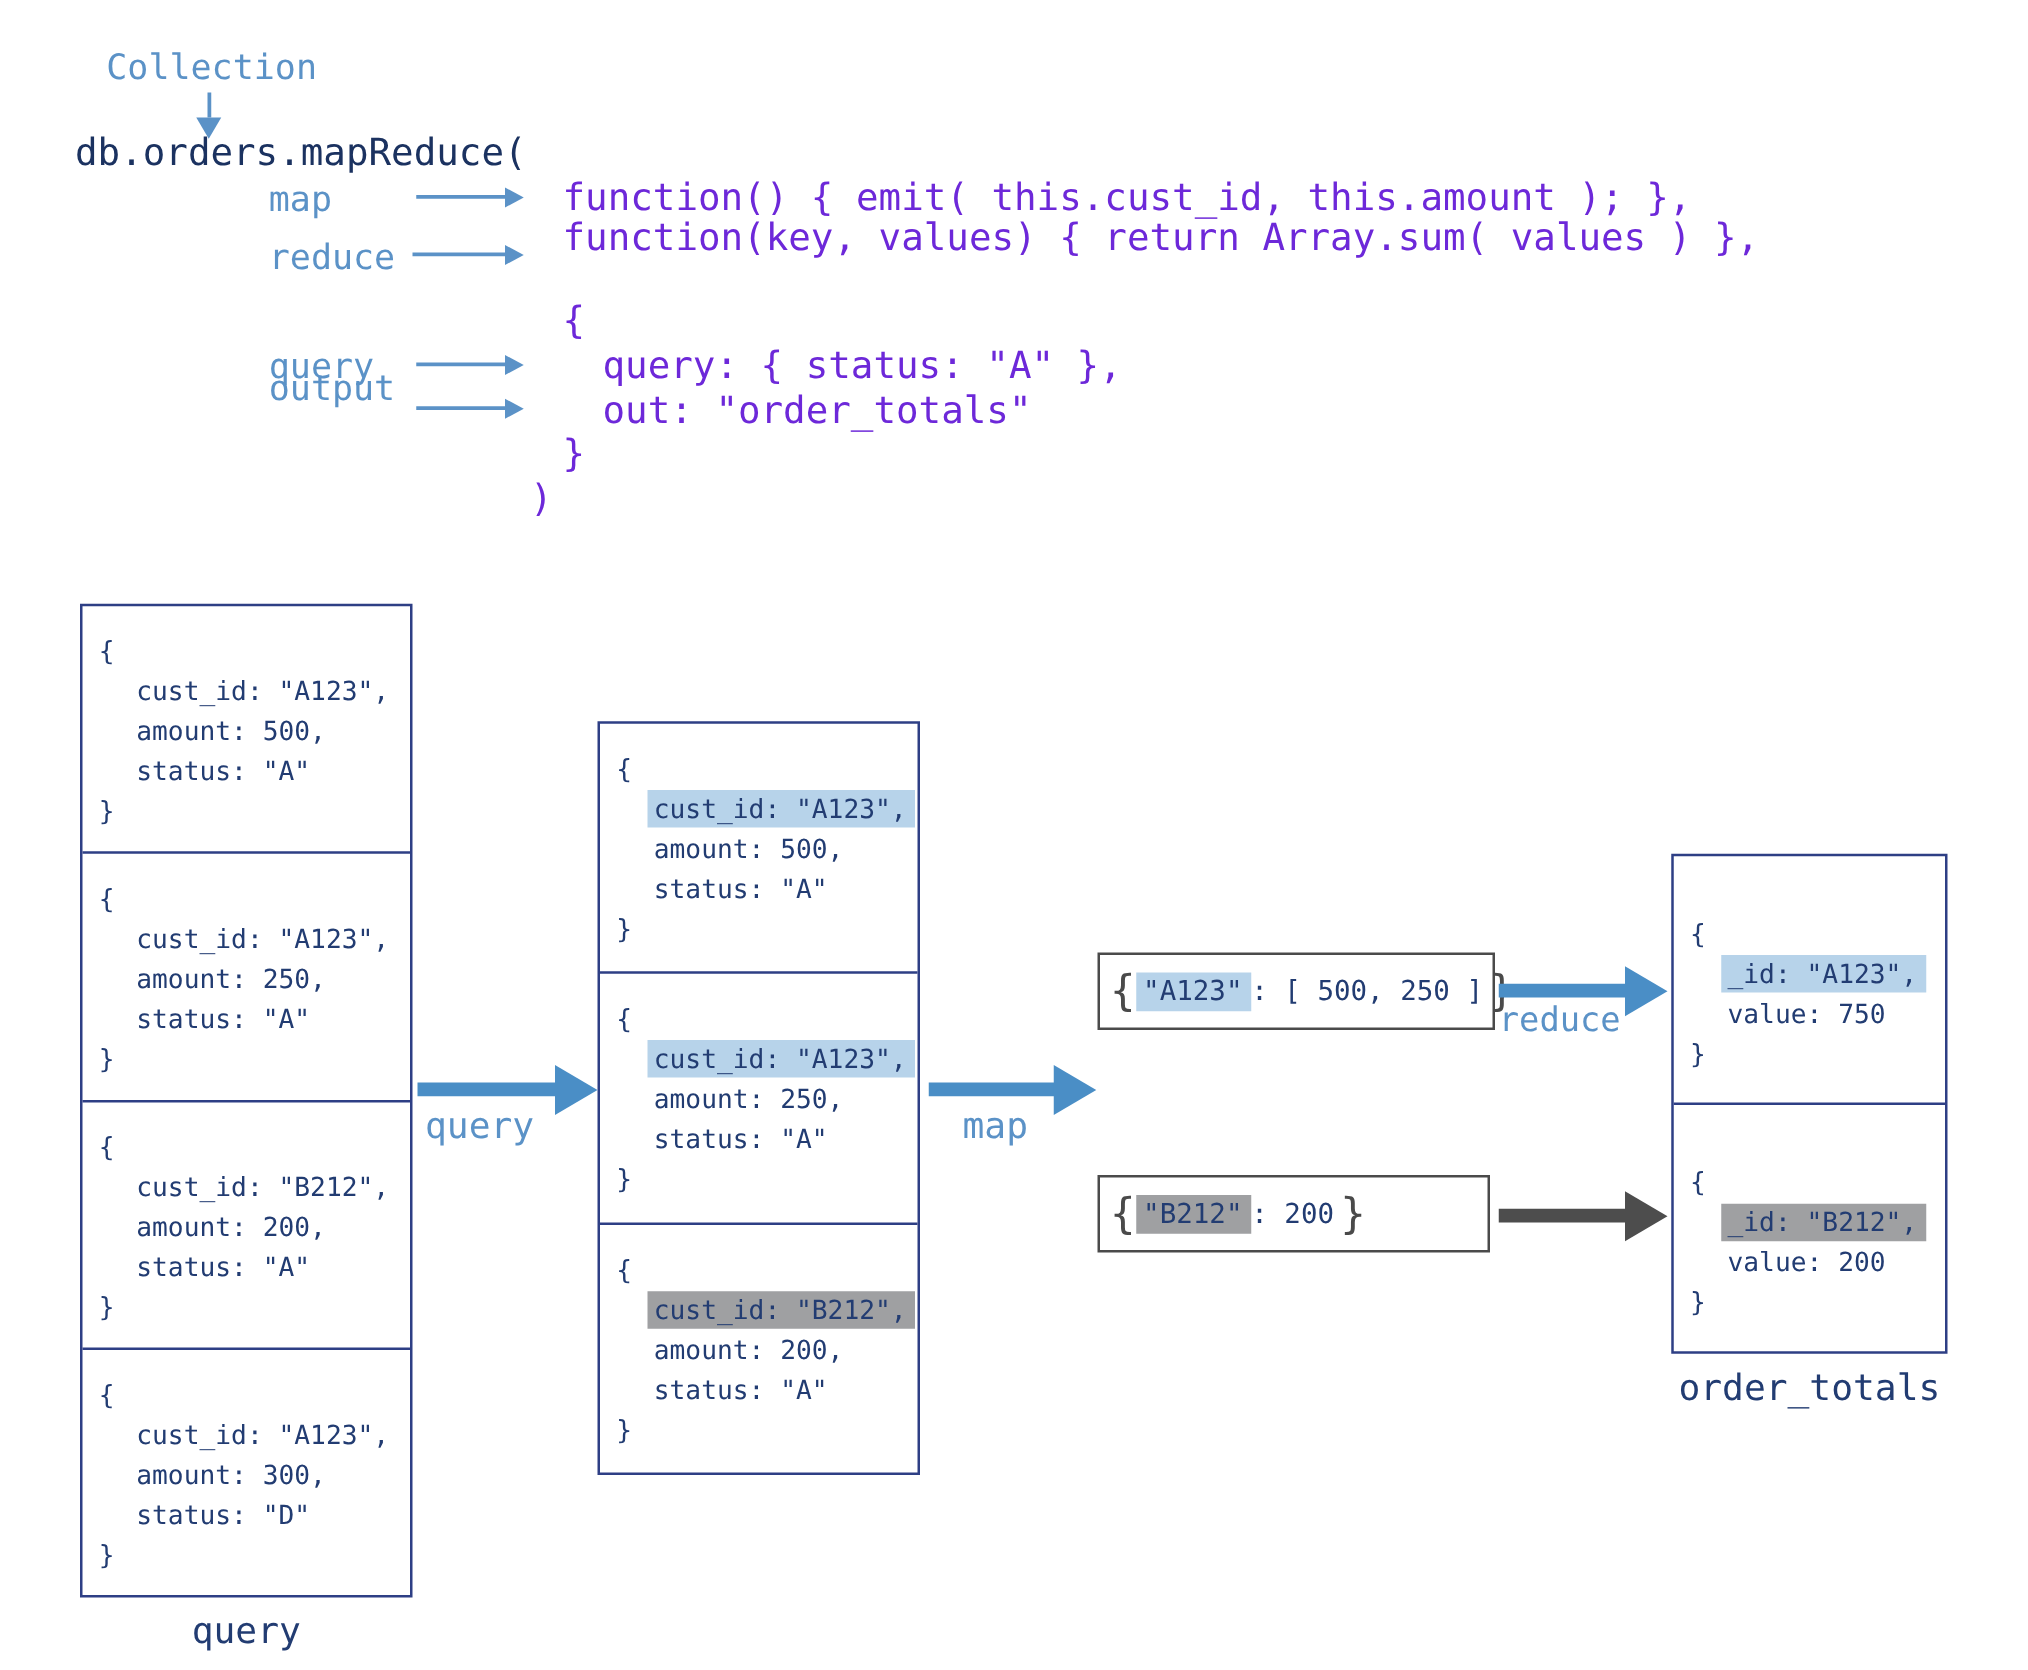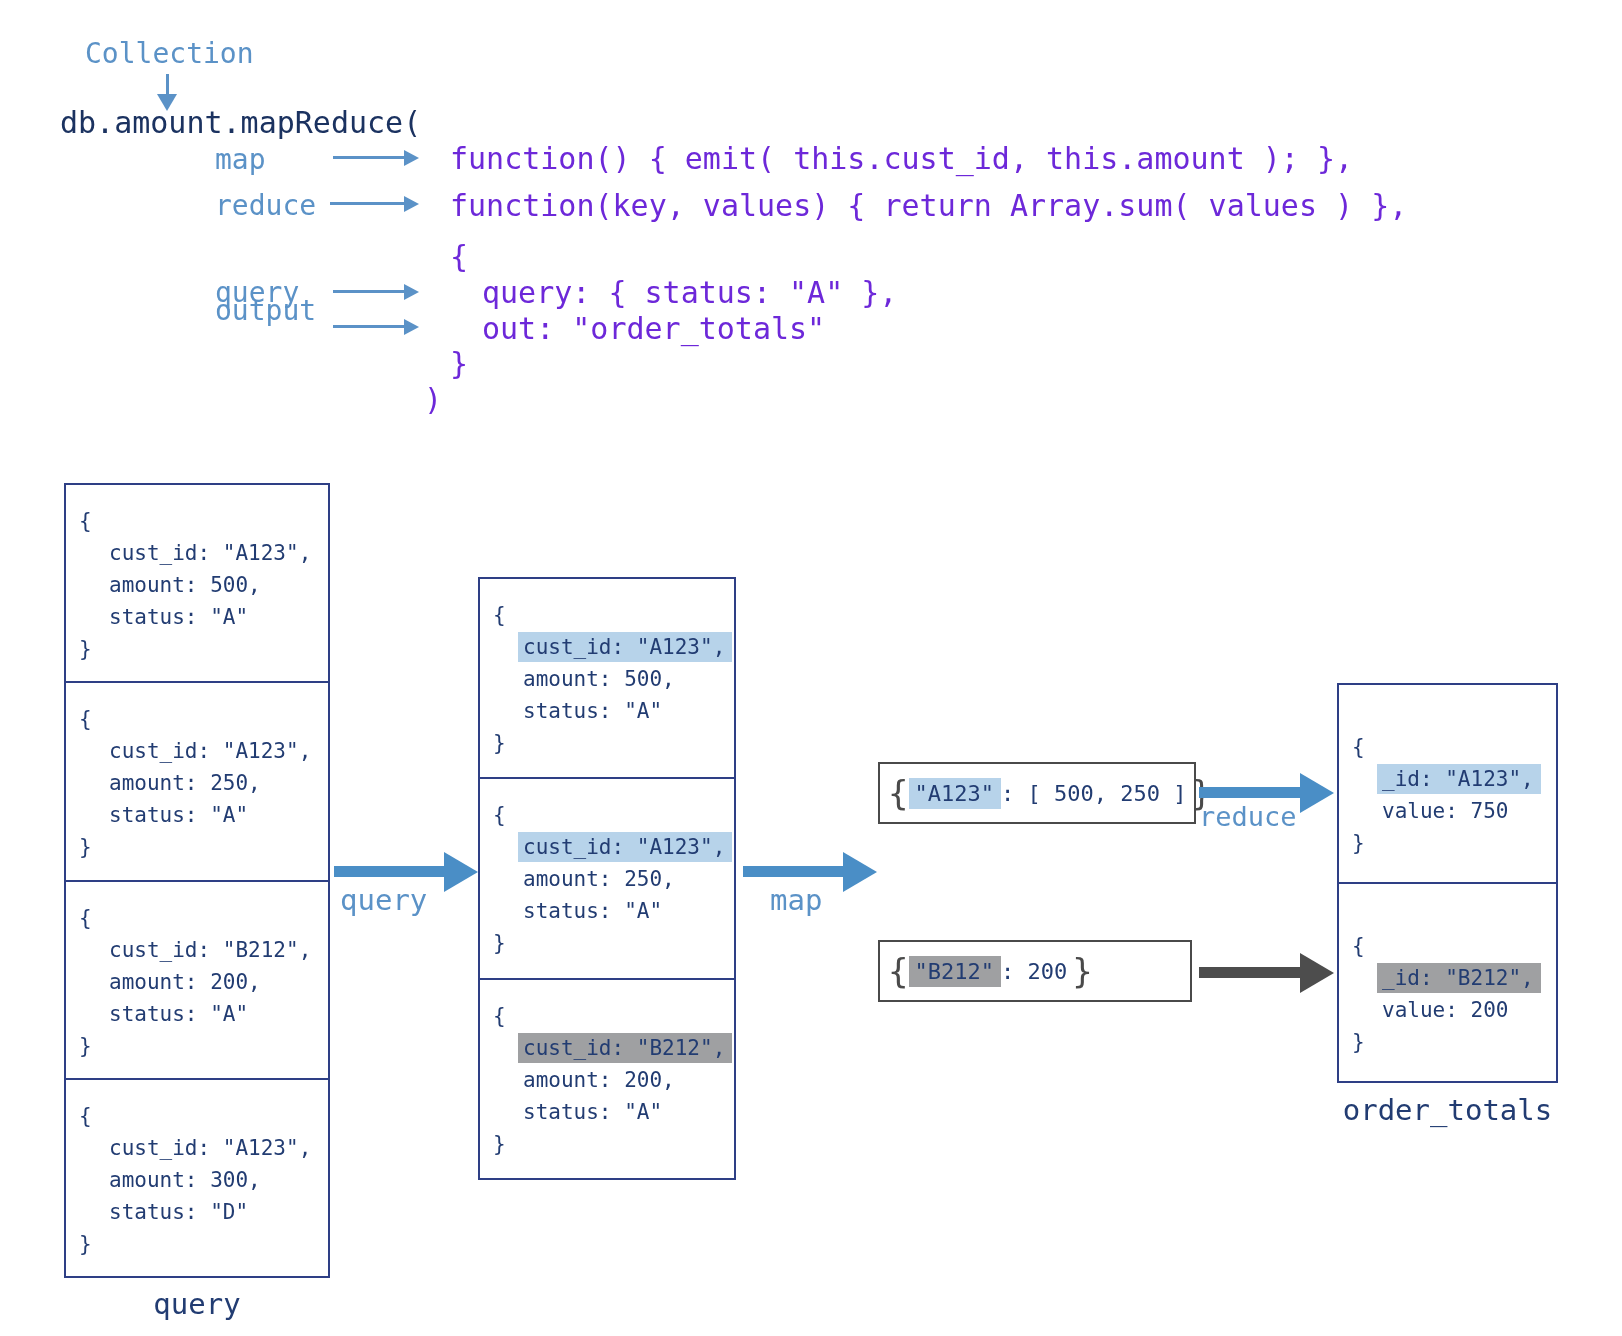--- a/index.html
+++ b/index.html
@@ -54,31 +54,31 @@
 </style>
 </head>
 <body>
 
 <div class="canvas">
 
   <div class="abs lbl" style="left:85px;top:38px;">Collection</div>
   <div class="vline" style="left:166px;top:74px;height:20px;"></div>
   <div class="vhead" style="left:157px;top:94px;"></div>
 
-  <div class="abs hdr" style="left:60px;top:106px;">db.amount.mapReduce(</div>
+  <div class="abs hdr" style="left:60px;top:106px;">db.orders.mapReduce(</div>
 
   <div class="abs lbl" style="left:215px;top:144px;">map</div>
   <div class="tline" style="left:333px;top:156px;width:74px;"></div>
   <div class="thead" style="left:404px;top:150px;"></div>
   <div class="abs code" style="left:450px;top:142px;">function() { emit( this.cust_id, this.amount ); },</div>
 
   <div class="abs lbl" style="left:215px;top:190px;">reduce</div>
   <div class="tline" style="left:330px;top:202px;width:77px;"></div>
   <div class="thead" style="left:404px;top:196px;"></div>
-  <div class="abs code" style="left:450px;top:189px;">function(key, values) { return Array.sum( values ) },</div>
+  <div class="abs code" style="left:450px;top:174px;">function(key, values) { return Array.sum( values ) },</div>
 
   <div class="abs code" style="left:450px;top:240px;">{</div>
 
   <div class="abs lbl" style="left:215px;top:277px;">query</div>
   <div class="tline" style="left:333px;top:290px;width:74px;"></div>
   <div class="thead" style="left:404px;top:284px;"></div>
   <div class="abs code" style="left:482px;top:276px;">query: { status: "A" },</div>
 
   <div class="abs lbl" style="left:215px;top:295px;">output</div>
   <div class="tline" style="left:333px;top:325px;width:74px;"></div>

